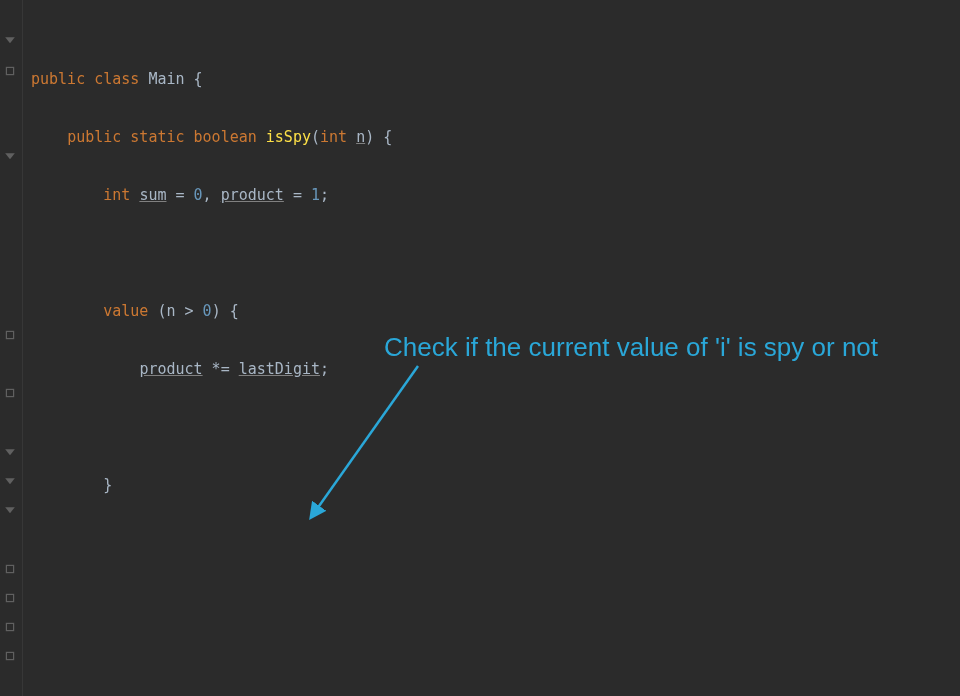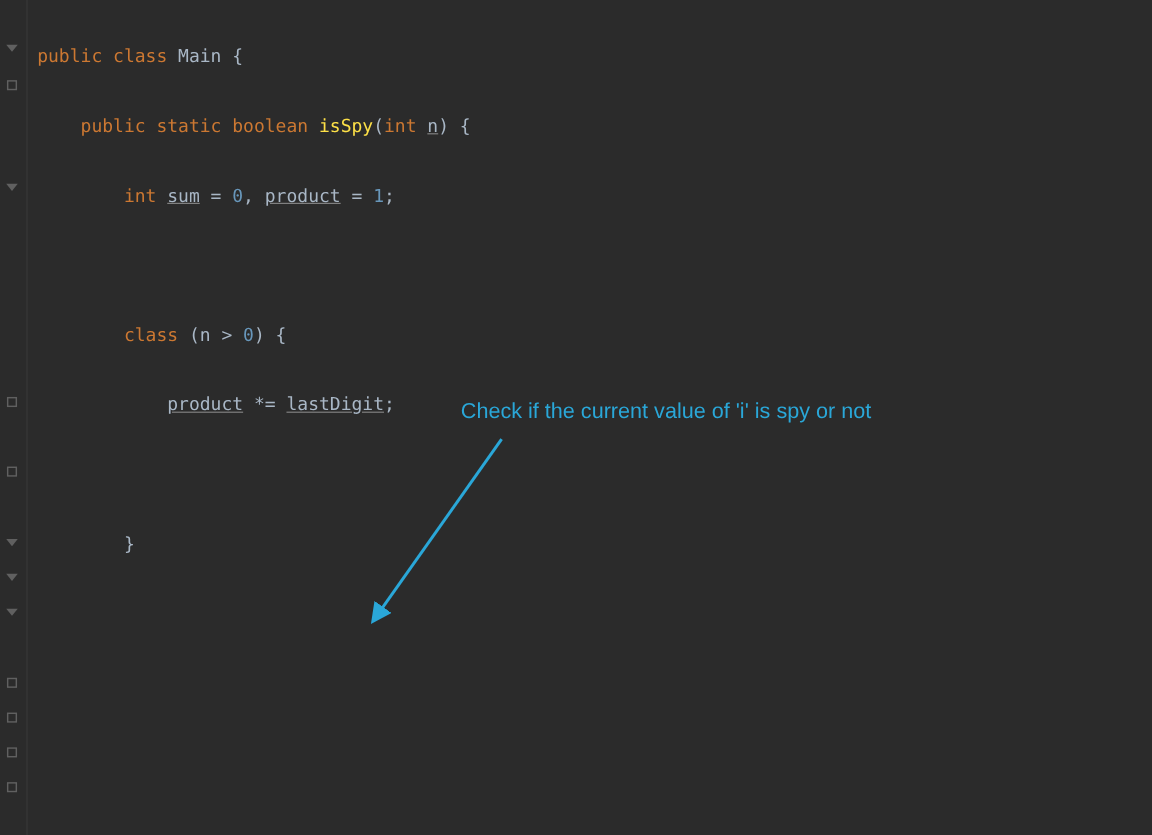--- a/index.html
+++ b/index.html
@@ -29,31 +29,32 @@
     position: absolute;
     left: 4px;
     width: 12px;
     height: 12px;
     color: #606060;
   }
   .code {
     padding: 4px 0 0 8px;
     line-height: 29px;
     white-space: pre;
+    margin-top: 32px;
   }
   .kw { color: #cc7832; }
   .fn { color: #fde047; }
   .num { color: #6897bb; }
   .u { text-decoration: underline; text-decoration-color: #808080; }
   
   .annotation-text {
     position: absolute;
     color: #2aa7d8;
     font-family: -apple-system, "Helvetica Neue", Arial, sans-serif;
-    font-size: 18px;
+    font-size: 26px;
     font-weight: 400;
   }
   .arrow-svg {
     position: absolute;
     pointer-events: none;
   }
 </style>
 </head>
 <body>
 
@@ -95,21 +96,21 @@
       </svg>
     <svg class="gutter-icon" style="top:650px" viewBox="0 0 10 10">
         <rect x="2" y="2" width="6" height="6" fill="none" stroke="#606060"></rect>
       </svg>
   </div>
   <div class="code">
 <div><span class="kw">public class </span><span>Main</span><span> {</span></div>
 <div><span>    </span><span class="kw">public static boolean </span><span class="fn">isSpy</span><span>(</span><span class="kw">int </span><span class="u">n</span><span>) {</span></div>
 <div><span>        </span><span class="kw">int </span><span class="u">sum</span><span> = </span><span class="num">0</span><span>, </span><span class="u">product</span><span> = </span><span class="num">1</span><span>;</span></div>
 <div><span></span>&nbsp;</div>
-<div><span>        </span><span class="kw">class </span><span>(n &gt; </span><span class="num">0</span><span>) {</span></div>
+<div><span>        </span><span class="kw">value </span><span>(n &gt; </span><span class="num">0</span><span>) {</span></div>
 <div><span>            </span><span class="u">product</span><span> *= </span><span class="u">lastDigit</span><span>;</span></div>
 <div><span></span>&nbsp;</div>
 <div><span>        </span><span>}</span></div>
 
 
 
 
 
 
 

